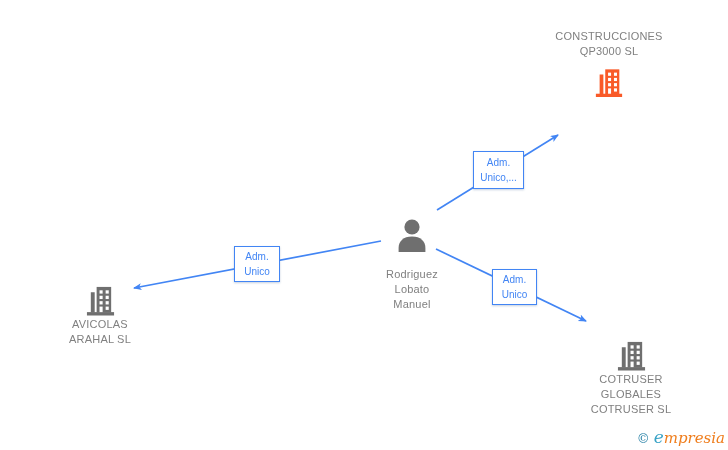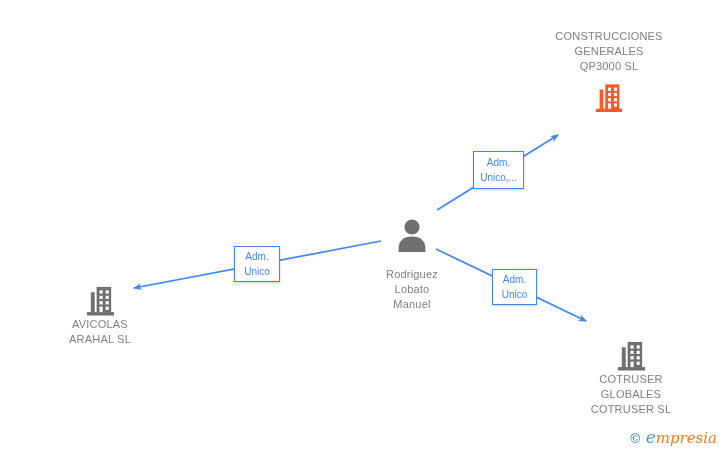--- a/index.html
+++ b/index.html
@@ -35,21 +35,21 @@
     line-height:15px;
     text-align:center;
     display:flex;
     flex-direction:column;
     justify-content:center;
     cursor:pointer;
   }
 
   .footer{
     position:absolute;
-    right:11px;bottom:3px;
+    right:3px;bottom:3px;
     font-family:"DejaVu Serif", serif;
     font-style:italic;
     white-space:nowrap;
   }
   .footer .copy{color:#2a83a8;font-size:13px;font-style:normal;margin-right:4px;}
   .footer .brand-e{color:#39a3c6;font-size:17px;}
   .footer .brand-rest{color:#ef7d1c;font-size:15px;}
 </style>
 </head>
 <body>
@@ -63,21 +63,20 @@
       </marker>
     </defs>
     <line x1="437" y1="210" x2="558" y2="135" stroke="#4285f4" stroke-width="1.7" marker-end="url(#arrow)"></line>
     <line x1="381" y1="241" x2="134" y2="288" stroke="#4285f4" stroke-width="1.7" marker-end="url(#arrow)"></line>
     <line x1="436" y1="249" x2="586" y2="321" stroke="#4285f4" stroke-width="1.7" marker-end="url(#arrow)"></line>
   </svg>
 
   <div class="node" style="left:537px;top:29px;width:144px;">
     <div class="node-label">
       <div>CONSTRUCCIONES</div>
-      <div>GENERALES</div>
       <div>QP3000  SL</div>
     </div>
     <svg class="icon-wrap" width="30" height="34" viewBox="0 0 32 34" style="margin-top:6px">
       <g fill="#f95a28">
         <rect x="2" y="29.5" width="28" height="3.5"></rect>
         <rect x="6" y="9" width="4" height="21"></rect>
         <rect x="12" y="3.5" width="15" height="26.5"></rect>
       </g>
       <g fill="#ffffff">
         <rect x="15" y="7" width="3.2" height="3.4"></rect>

